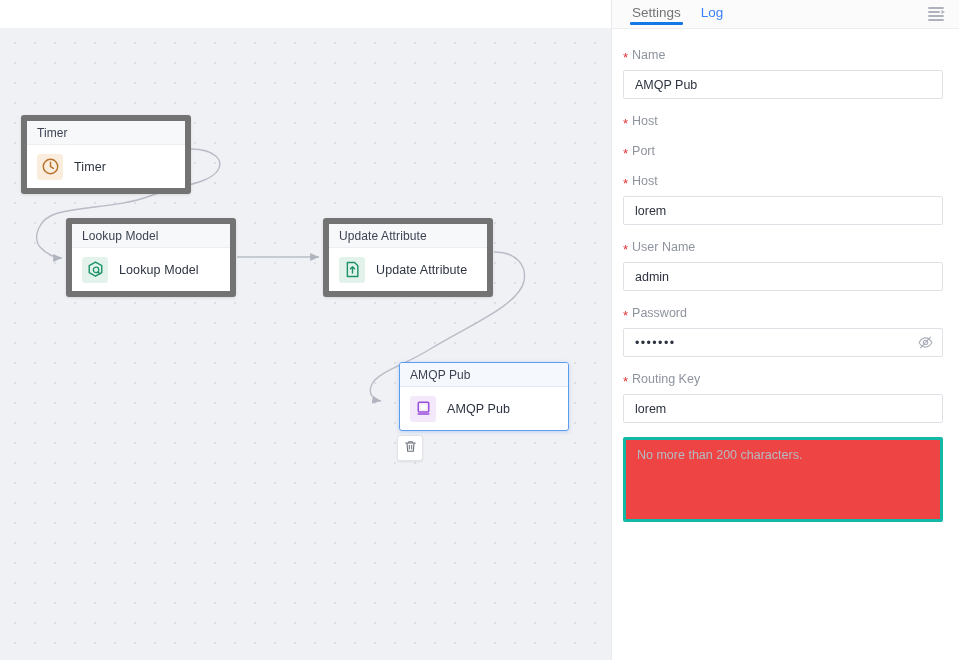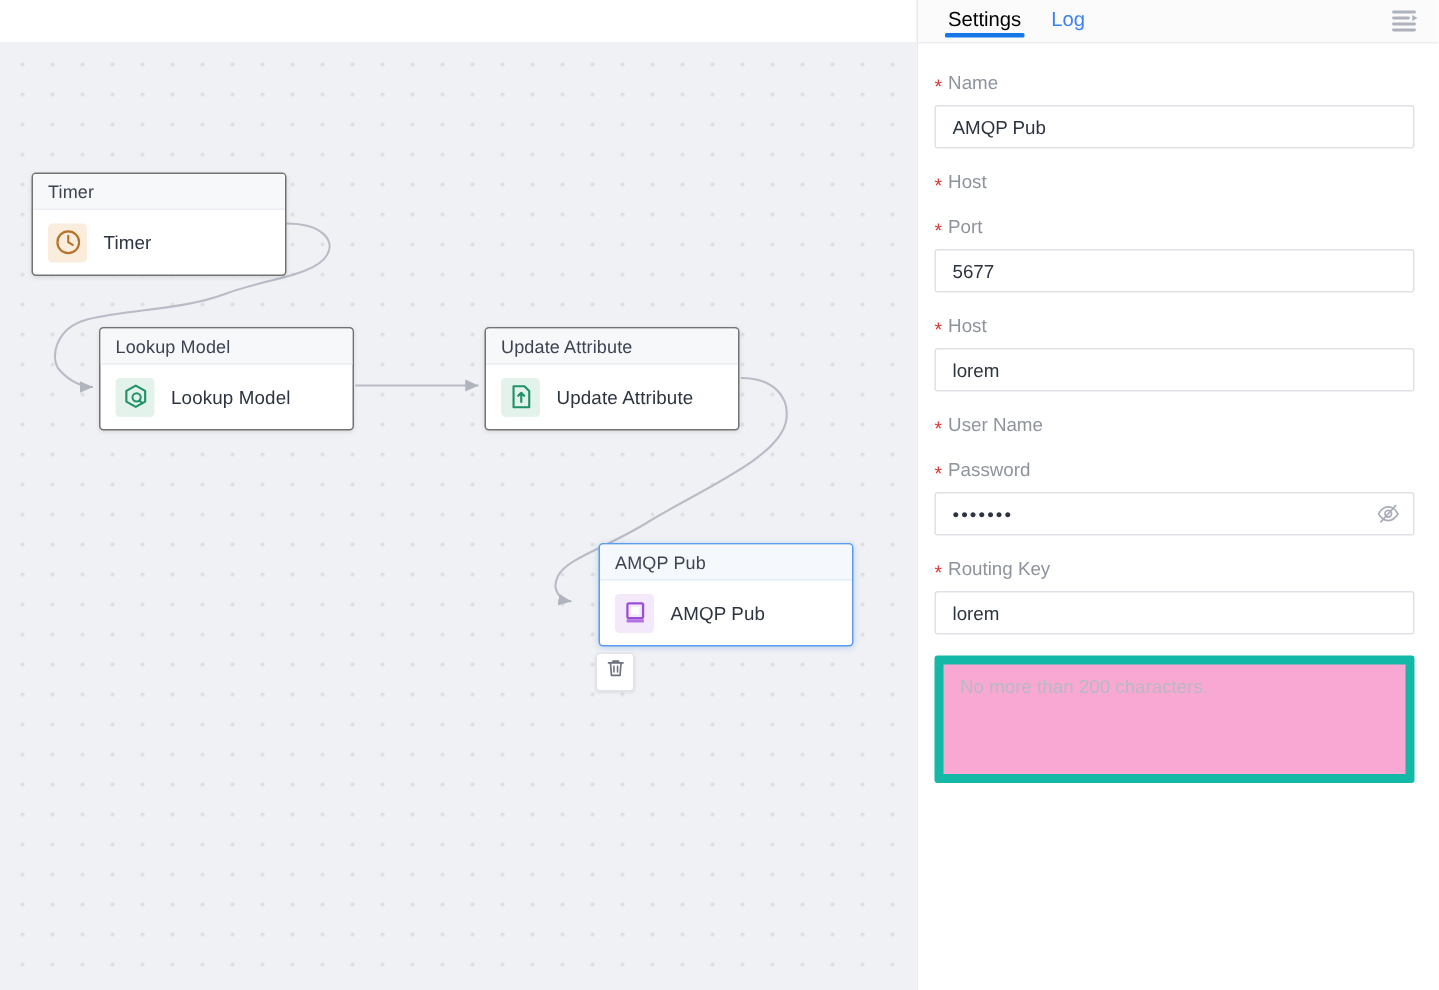--- a/index.html
+++ b/index.html
@@ -40,21 +40,21 @@
   #edges-svg {
     position: absolute;
     left: 0; top: 0;
     width: 611px; height: 660px;
     pointer-events: none;
   }
 
   .node {
     position: absolute;
     background: #ffffff;
-    border: 1px solid #737373;
+    border: 6px solid #737373;
     border-radius: 3px;
     box-shadow: 0 1px 3px rgba(0,0,0,0.10);
     overflow: hidden;
   }
   .node.selected {
     border: 1px solid #5b9bf0;
     box-shadow: 0 1px 4px rgba(80,140,230,0.30);
   }
   .node-header {
     height: 24px;
@@ -130,21 +130,21 @@
     border-bottom: 1px solid #eceef1;
   }
   .tab {
     position: relative;
     padding: 3px 10px 0 10px;
     font-size: 13.5px;
     color: #3b82f6;
     cursor: pointer;
     line-height: 19px;
   }
-  .tab.active { color: #000000; }
+  .tab.active { color: #737373; }
   .tab.active::after {
     content: "";
     position: absolute;
     left: 8px; right: 8px;
     bottom: -3px;
     height: 3px;
     background: #1677e8;
     border-radius: 1px;
   }
   #panel-menu-icon {
@@ -196,23 +196,23 @@
   #pw-eye {
     position: absolute;
     right: 9px;
     top: 6px;
     width: 17px; height: 17px;
     cursor: pointer;
   }
   .textarea {
     width: 100%;
     height: 85px;
-    border: 6px solid #14b8a6;
+    border: 3px solid #14b8a6;
     border-radius: 2px;
-    background: #f9a8d4;
+    background: #ef4444;
     font-size: 12.5px;
     color: #2d3340;
     padding: 7px 11px;
     font-family: "Liberation Sans", sans-serif;
     outline: none;
     resize: none;
     line-height: 17px;
   }
   .textarea::placeholder { color: #b6bac3; }
 </style>
@@ -346,36 +346,36 @@
           <span class="req-star">*</span>
           <span>Host</span>
         </div>
       </div>
 
       <div class="field">
         <div class="field-label">
           <span class="req-star">*</span>
           <span>Port</span>
         </div>
-        <input class="text-input" type="text" value="5677" style="">
       </div>
 
       <div class="field">
         <div class="field-label">
           <span class="req-star">*</span>
           <span>Host</span>
         </div>
         <input class="text-input" type="text" value="lorem" style="">
       </div>
 
       <div class="field">
         <div class="field-label">
           <span class="req-star">*</span>
           <span>User Name</span>
         </div>
+        <input class="text-input" type="text" value="admin" style="">
       </div>
 
       <div class="field">
         <div class="field-label">
           <span class="req-star">*</span>
           <span>Password</span>
         </div>
         <div class="pw-wrap">
           <input class="text-input" type="text" value="•••••••" style="">
           <span id="pw-eye">

